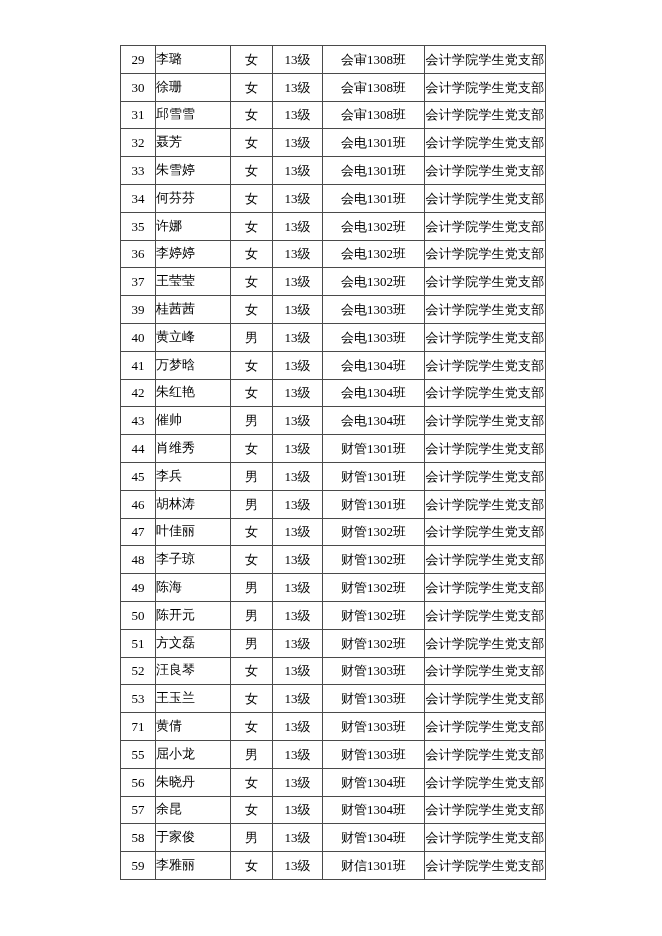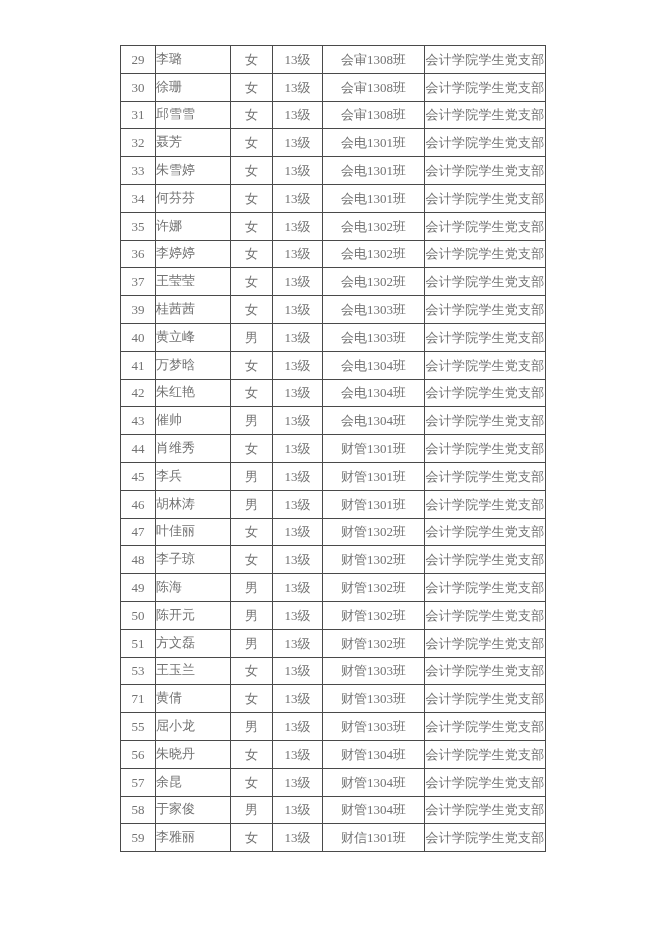--- a/index.html
+++ b/index.html
@@ -18,21 +18,21 @@
     background: #ffffff;
   }
   table.roster {
     position: absolute;
     left: 120px;
     top: 45px;
     width: 425px;
     border-collapse: collapse;
     table-layout: fixed;
     font-size: 13px;
-    color: #737373;
+    color: #000000;
   }
   table.roster td {
     border: 1px solid #4a4a4a;
     height: 26.8px;
     padding: 0;
     line-height: 1;
     white-space: nowrap;
     overflow: hidden;
   }
   col.c-no     { width: 35px; }
@@ -233,20 +233,28 @@
         </tr>
         <tr>
           <td class="col-no">51</td>
           <td class="col-name">方文磊</td>
           <td class="col-gender">男</td>
           <td class="col-grade">13级</td>
           <td class="col-clazz">财管1302班</td>
           <td class="col-branch">会计学院学生党支部</td>
         </tr>
         <tr>
+          <td class="col-no">52</td>
+          <td class="col-name">汪良琴</td>
+          <td class="col-gender">女</td>
+          <td class="col-grade">13级</td>
+          <td class="col-clazz">财管1303班</td>
+          <td class="col-branch">会计学院学生党支部</td>
+        </tr>
+        <tr>
           <td class="col-no">53</td>
           <td class="col-name">王玉兰</td>
           <td class="col-gender">女</td>
           <td class="col-grade">13级</td>
           <td class="col-clazz">财管1303班</td>
           <td class="col-branch">会计学院学生党支部</td>
         </tr>
         <tr>
           <td class="col-no">71</td>
           <td class="col-name">黄倩</td>

